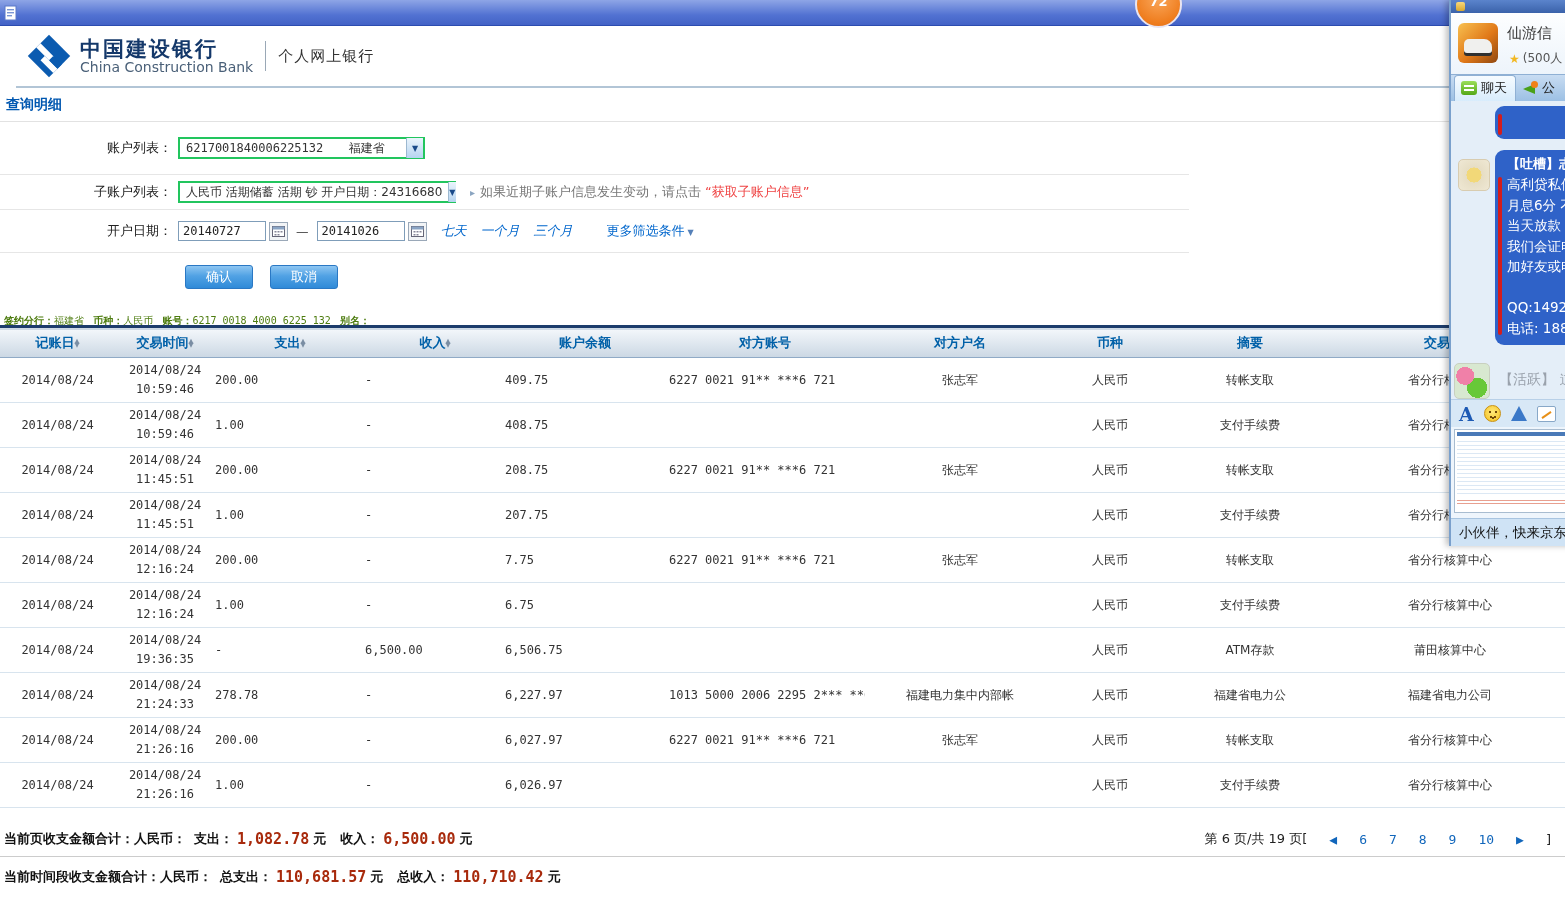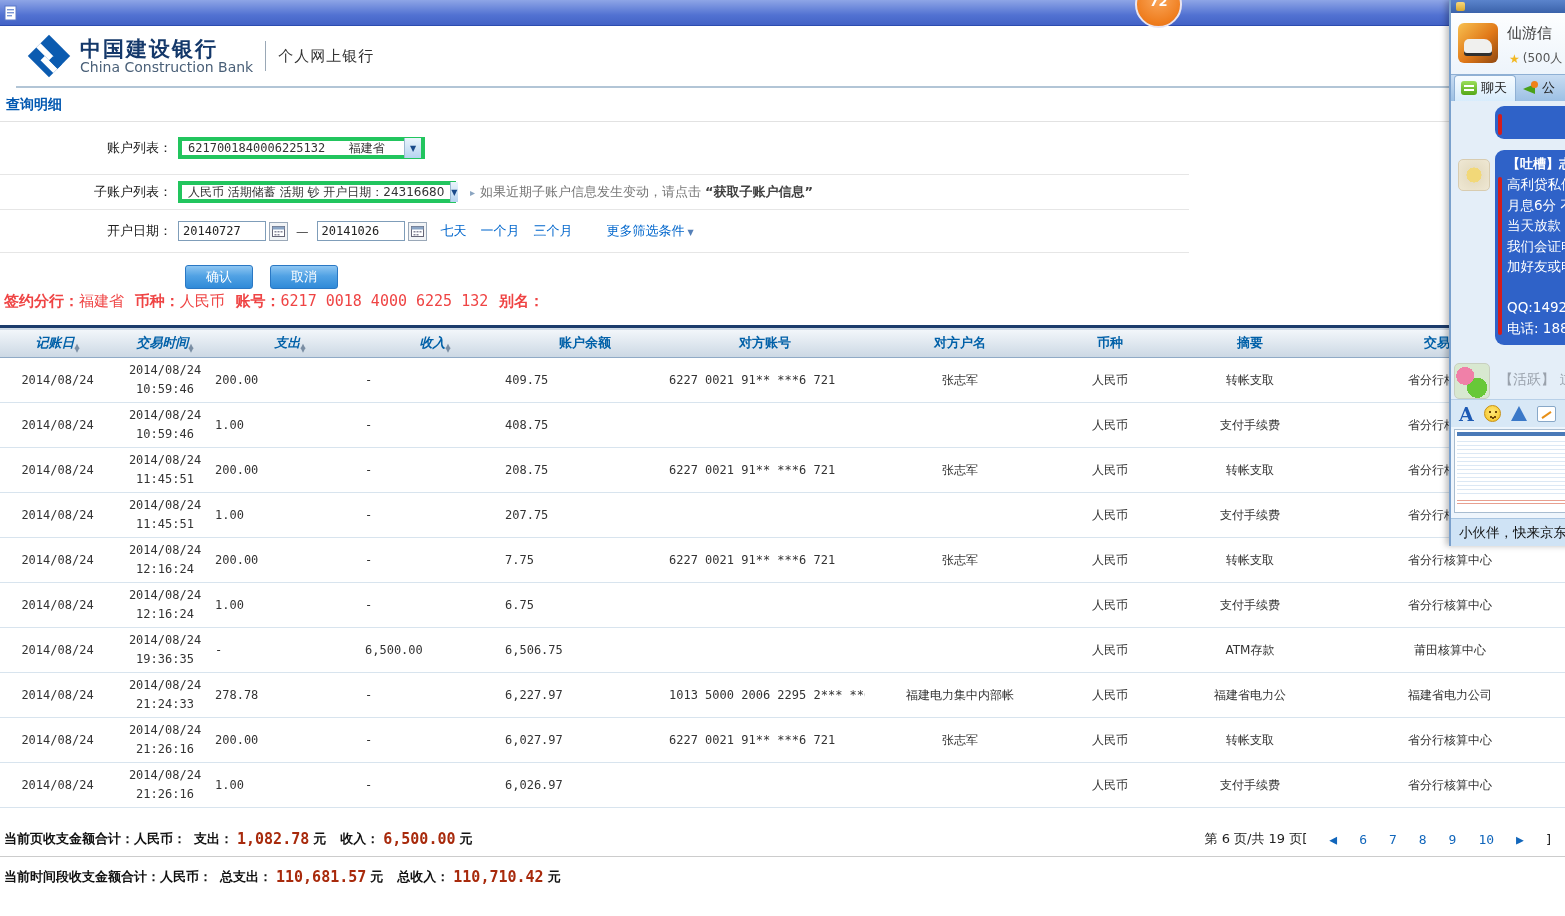--- a/index.html
+++ b/index.html
@@ -30,54 +30,54 @@
 
   
   .section-title { position:absolute; left:6px; top:96px; font-size:14px; font-weight:bold; color:#0057b0; }
   .form-sep1 { position:absolute; left:0; top:121px; width:1565px; border-top:1px solid #e2e2e2; }
   .form-row { position:absolute; left:0; width:1189px; display:flex; align-items:center; }
   .row-account { top:122px; height:53px; border-bottom:1px solid #e6e6e6; }
   .row-sub    { top:175px; height:35px; border-bottom:1px solid #e6e6e6; }
   .row-date   { top:210px; height:43px; border-bottom:1px solid #e6e6e6; }
   .row-btns   { top:253px; height:47px; }
   .f-label { width:178px; text-align:right; font-size:13px; color:#222; padding-right:6px; flex:0 0 178px; }
-  .selectbox { height:22px; border:4px solid #22c55e; background:#fff; display:flex; align-items:center; font-size:12px; }
+  .selectbox { height:22px; border:2px solid #22c55e; background:#fff; display:flex; align-items:center; font-size:12px; }
   .selectbox .sel-text { padding:0 6px; white-space:nowrap; }
   .sel-arrow { margin-left:auto; width:17px; height:20px; border-left:1px solid #9cb8d0;
     background:linear-gradient(#eaf4fc,#b6d4f0); display:flex; align-items:center; justify-content:center;
     font-size:8px; color:#1a4a8a; cursor:pointer; }
   .acct-select { width:247px; }
   .acct-select .region { margin-left:auto; padding-right:8px; }
   .sub-select { width:278px; }
   .txt-input { width:88px; height:20px; border:1px solid #7f9db9; font-size:12px; padding:0 4px;
     font-family:"DejaVu Sans Mono", monospace; color:#222; }
   .cal-btn { width:19px; height:19px; margin-left:3px; border:1px solid #9aa8b8; background:#f2f4f6;
     display:flex; align-items:center; justify-content:center; cursor:pointer; }
   .date-dash { margin:0 8px; color:#444; }
-  .quick-link { color:#0066cc; text-decoration:none; font-size:13px; margin-left:14px; }
+  .quick-link { color:#0066cc; text-decoration:none; font-size:13px; margin-left:14px;font-style:italic; }
   .more-filters { color:#0066cc; text-decoration:none; font-size:13px; margin-left:34px; }
   .caret-down { font-size:8px; color:#5580b8; margin-left:3px; }
   .hint { margin-left:14px; color:#777; font-size:13px; display:flex; align-items:center; }
   .hint .tri { color:#8aa4c0; font-size:10px; margin-right:5px; }
-  .hint-link { color:#404040; font-weight:bold; text-decoration:none; margin-left:4px; }
+  .hint-link { color:#ef4444; font-weight:normal; text-decoration:none; margin-left:4px; }
   .btn { width:68px; height:24px; margin-left:17px; border:1px solid #2a78c4; border-radius:3px;
     background:linear-gradient(#8ec6f2,#51a2e4 45%,#2f8ad8); color:#fff; font-size:13px; cursor:pointer; }
   .btn:first-of-type { margin-left:185px; }
 
   
-  .acct-info { position:absolute; left:4px; top:292px; font-size:15px; color:#ef4444; }
+  .acct-info { position:absolute; left:4px; top:314px; font-size:10px; color:#4d7c0f; }
   .acct-info b { font-weight:bold; }
   .acct-info .v { font-weight:normal; margin-right:6px; }
 
   
   .tx-table { position:absolute; left:0; top:325px; width:1565px; border-collapse:collapse; table-layout:fixed; }
   .tx-table thead tr { height:31px;
     background:linear-gradient(#f2f6fa,#ccd8e4); border-top:3px solid #1c3c6c; border-bottom:1px solid #90aac6; }
   .tx-table th { font-size:13px; font-weight:bold; color:#0060a8; text-align:center; }
-  .th-inner { display:inline-flex; align-items:flex-end; cursor:pointer;font-style:italic; }
+  .th-inner { display:inline-flex; align-items:center; cursor:pointer; }
   .sort-ico { display:inline-flex; flex-direction:column; line-height:4px; font-size:6.5px; color:#7a8ea4; }
   .tx-table td { height:45px; border-bottom:1px solid #d8e4ee; font-size:12px; color:#333;
     text-align:center; overflow:hidden; white-space:nowrap; }
   td.c-out, td.c-in, td.c-bal { text-align:left; padding-right:22px; }
   td.c-acct { text-align:left; padding-left:4px; }
   .c-time div { line-height:19px; }
 
   
   .summary-row1 { position:absolute; left:0; top:822px; width:1565px; height:34px;
     display:flex; align-items:center; padding:0 14px 0 4px; }

